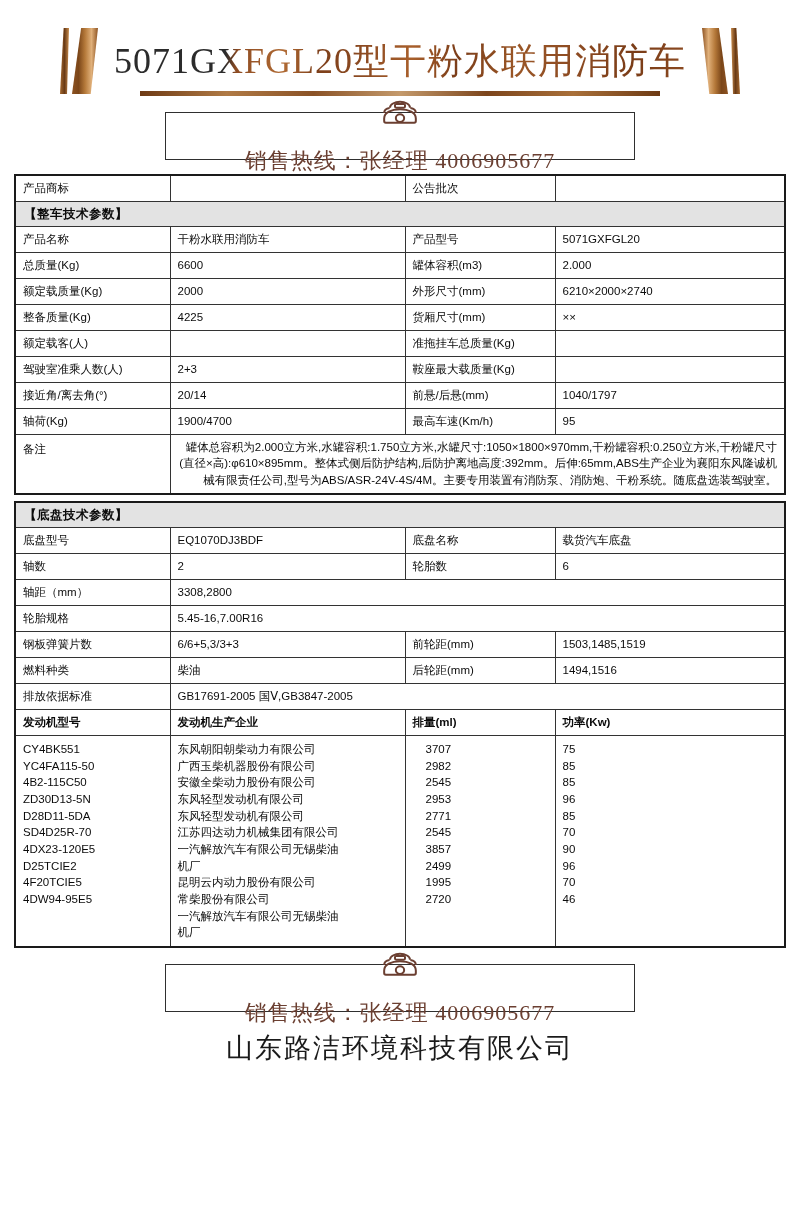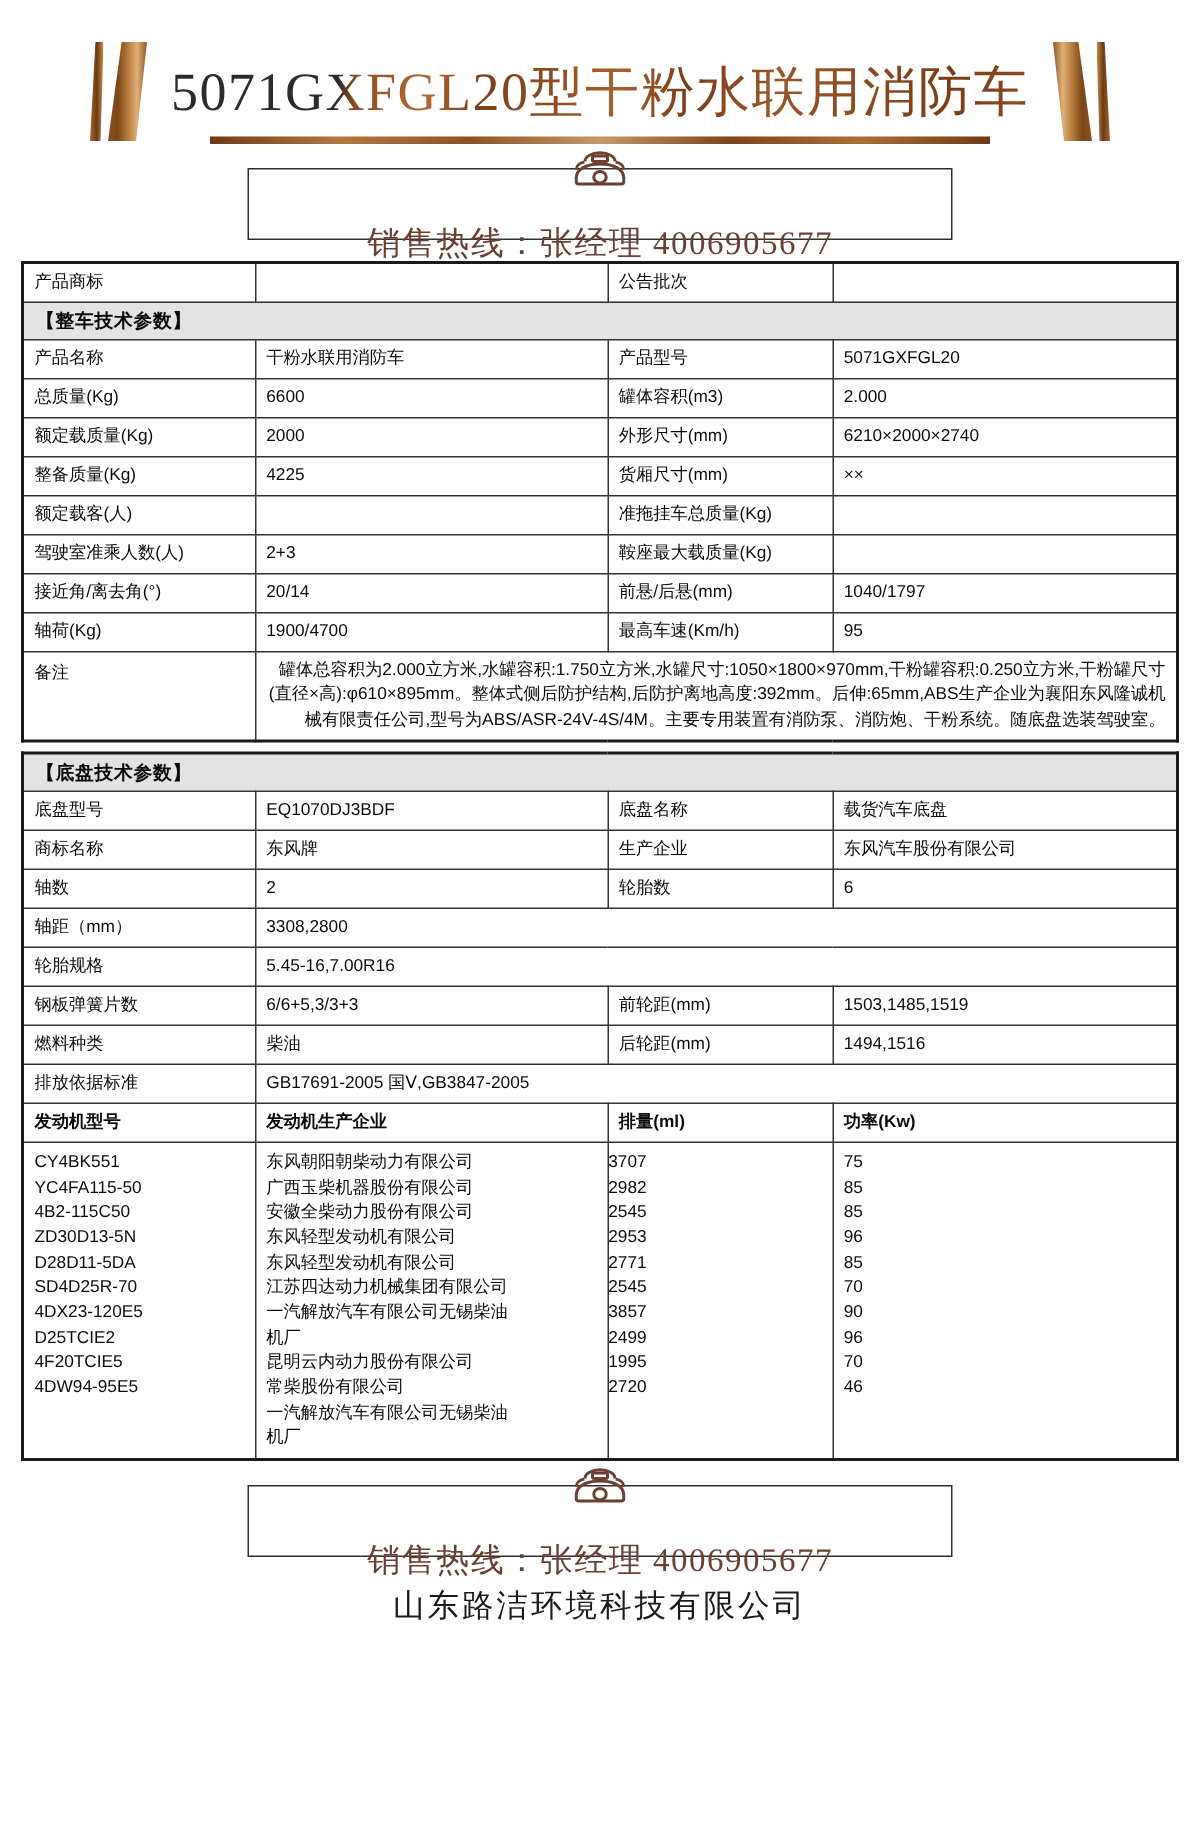--- a/index.html
+++ b/index.html
@@ -149,21 +149,21 @@
   }
   .eng-head td { font-weight: bold; background: #fff; }
   .nowrap { white-space: nowrap; }
 
   
   .company {
     width: 100%;
     text-align: center;
     margin-top: 18px;
     font-family: "Liberation Serif", "DejaVu Serif", serif;
-    font-size: 21px;
+    font-size: 27px;
     letter-spacing: 2px;
     color: #1a1a1a;
   }
 </style>
 </head>
 <body>
 
 <div class="title-wrap">
   <div class="title-inner">
     <div class="deco deco-left">
@@ -277,26 +277,20 @@
   <tbody>
     <tr>
       <td class="section-head" colspan="4">【底盘技术参数】</td>
     </tr>
 
     <tr>
       <td>底盘型号</td>
       <td>EQ1070DJ3BDF</td>
       <td>底盘名称</td>
       <td>载货汽车底盘</td>
-    </tr>
-    <tr>
-      <td>商标名称</td>
-      <td>东风牌</td>
-      <td>生产企业</td>
-      <td>东风汽车股份有限公司</td>
     </tr>
     <tr>
       <td>轴数</td>
       <td>2</td>
       <td>轮胎数</td>
       <td>6</td>
     </tr>
 
     <tr>
       <td>轴距（mm）</td>
@@ -352,21 +346,21 @@
         <div>东风轻型发动机有限公司</div>
         <div>东风轻型发动机有限公司</div>
         <div>江苏四达动力机械集团有限公司</div>
         <div>一汽解放汽车有限公司无锡柴油</div>
         <div>机厂</div>
         <div>昆明云内动力股份有限公司</div>
         <div>常柴股份有限公司</div>
         <div>一汽解放汽车有限公司无锡柴油</div>
         <div>机厂</div>
       </td>
-      <td style="vertical-align:top;padding:5px 0">
+      <td style="vertical-align:top;padding:5px 20px">
         <div>3707</div>
         <div>2982</div>
         <div>2545</div>
         <div>2953</div>
         <div>2771</div>
         <div>2545</div>
         <div>3857</div>
         <div>2499</div>
         <div>1995</div>
         <div>2720</div>

